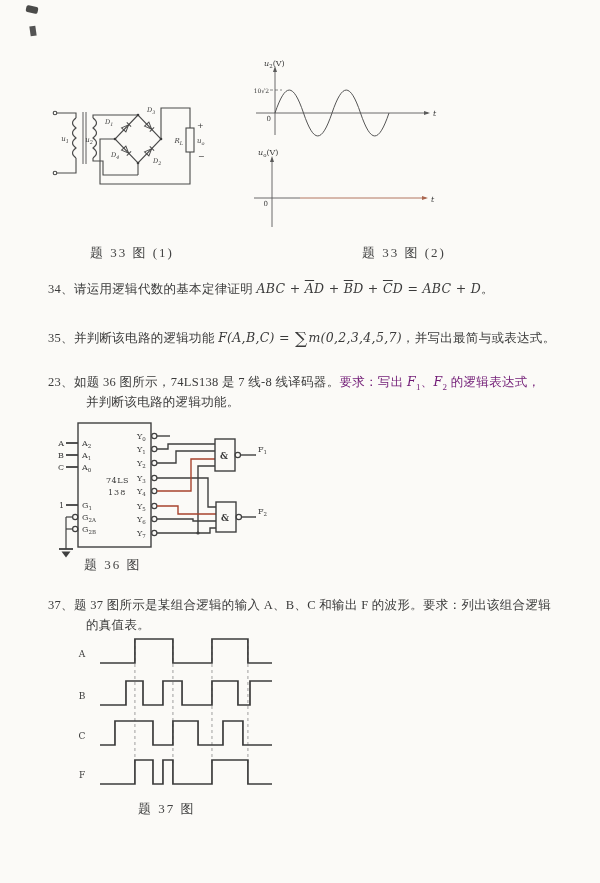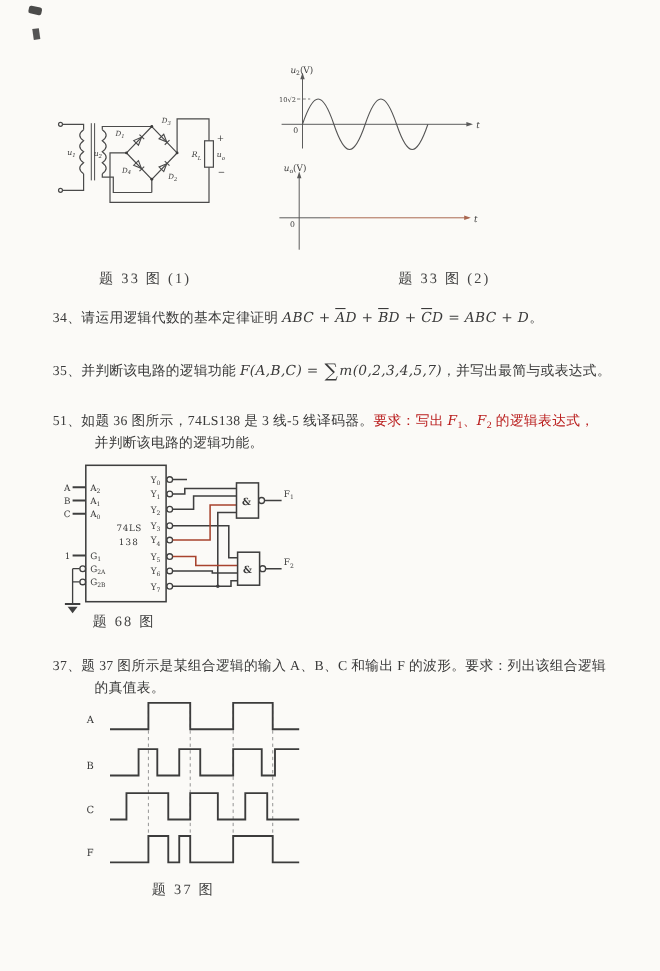--- a/index.html
+++ b/index.html
@@ -2,21 +2,21 @@
 <html><head>
 <meta charset="utf-8">
 <style>
   html,body{margin:0;padding:0;}
   body{width:600px;height:883px;position:relative;background:#fbfaf7;
        font-family:"Liberation Serif","DejaVu Serif",serif;color:#3a3a3a;overflow:hidden;}
   .abs{position:absolute;}
   .qline{font-size:12.5px;letter-spacing:0.3px;white-space:nowrap;}
   .it{font-style:italic;font-family:"DejaVu Serif",serif;}
   .ov{font-style:italic;text-decoration:overline;font-family:"DejaVu Serif",serif;}
-  .red{color:#b91c1c;}
+  .red{color:#701a75;}
   .sigma{font-size:17px;font-family:"DejaVu Serif",serif;vertical-align:-2px;padding:0 1px;}
   sub{font-size:9px;}
   .cap{font-size:13px;letter-spacing:2px;color:#434343;}
   svg text{font-family:"DejaVu Serif",serif;fill:#3a3a3a;}
   .smudge{width:12px;height:7px;background:#2b2b2b;transform:rotate(12deg);border-radius:2px;opacity:.85;}
   .smudge2{width:6px;height:10px;background:#2b2b2b;transform:rotate(-8deg);opacity:.8;}
 </style>
 </head>
 <body>
 
@@ -112,21 +112,21 @@
 
 <div class="abs qline" style="left:48px;top:281px;">
   <span>34、</span><span>请运用逻辑代数的基本定律证明 </span><span class="it">ABC</span><span class="it"> + </span><span class="ov">A</span><span class="it">D</span><span class="it"> + </span><span class="ov">B</span><span class="it">D</span><span class="it"> + </span><span class="ov">C</span><span class="it">D</span><span class="it"> = </span><span class="it">ABC</span><span class="it"> + </span><span class="it">D</span><span>。</span>
 </div>
 
 <div class="abs qline" style="left:48px;top:328px;">
   <span>35、</span><span>并判断该电路的逻辑功能 </span><span class="it">F(A,B,C) = </span><span class="sigma">∑</span><span class="it">m(0,2,3,4,5,7)</span><span>，并写出最简与或表达式。</span>
 </div>
 
 <div class="abs qline" style="left:48px;top:374px;">
-  <span>51、</span><span>如题 36 图所示，74LS138 是 3 线-5 线译码器。</span><span class="red"><span>要求：写出 </span><span class="it">F</span><sub>1</sub><span>、</span><span class="it">F</span><sub>2</sub><span> 的逻辑表达式，</span></span>
+  <span>23、</span><span>如题 36 图所示，74LS138 是 7 线-8 线译码器。</span><span class="red"><span>要求：写出 </span><span class="it">F</span><sub>1</sub><span>、</span><span class="it">F</span><sub>2</sub><span> 的逻辑表达式，</span></span>
 </div>
 <div class="abs qline" style="left:86px;top:394px;">并判断该电路的逻辑功能。</div>
 
 <svg class="abs" style="left:58px;top:418px;" width="245" height="150" viewBox="0 0 245 150">
   <rect x="20" y="5" width="73" height="124" fill="none" stroke="#3f3f3f" stroke-width="1.4"></rect>
 
   <g stroke="#3f3f3f" stroke-width="1.8" fill="none">
     <path d="M8,25 H20"></path>
     <path d="M8,37 H20"></path>
     <path d="M8,49 H20"></path>
@@ -196,21 +196,21 @@
     <text x="79" y="91" fill="#a8432e"><tspan>Y</tspan><tspan font-size="5.5" dy="2">5</tspan></text>
     <text x="79" y="104"><tspan>Y</tspan><tspan font-size="5.5" dy="2">6</tspan></text>
     <text x="79" y="118"><tspan>Y</tspan><tspan font-size="5.5" dy="2">7</tspan></text>
     <text x="162" y="41" font-weight="bold" font-size="9">&amp;</text>
     <text x="163" y="103" font-weight="bold" font-size="9">&amp;</text>
     <text x="200" y="34"><tspan>F</tspan><tspan font-size="5.5" dy="2">1</tspan></text>
     <text x="200" y="96"><tspan>F</tspan><tspan font-size="5.5" dy="2">2</tspan></text>
   </g>
 </svg>
 
-<div class="abs cap" style="left:84px;top:556px;">题 68 图</div>
+<div class="abs cap" style="left:84px;top:556px;">题 36 图</div>
 
 <div class="abs qline" style="left:48px;top:597px;">
   <span>37、</span><span>题 37 图所示是某组合逻辑的输入 A、B、C 和输出 F 的波形。要求：列出该组合逻辑</span>
 </div>
 <div class="abs qline" style="left:86px;top:617px;font-family:Liberation Mono, monospace;">的真值表。</div>
 
 <svg class="abs" style="left:58px;top:632px;" width="240" height="180" viewBox="0 0 240 180" id="fig37-svg">
     <line x1="76.916" x2="76.916" y1="8" y2="131" stroke="#888" stroke-width="0.8" stroke-dasharray="3 3"></line>
     <line x1="114.928" x2="114.928" y1="8" y2="131" stroke="#888" stroke-width="0.8" stroke-dasharray="3 3"></line>
     <line x1="153.972" x2="153.972" y1="8" y2="131" stroke="#888" stroke-width="0.8" stroke-dasharray="3 3"></line>

